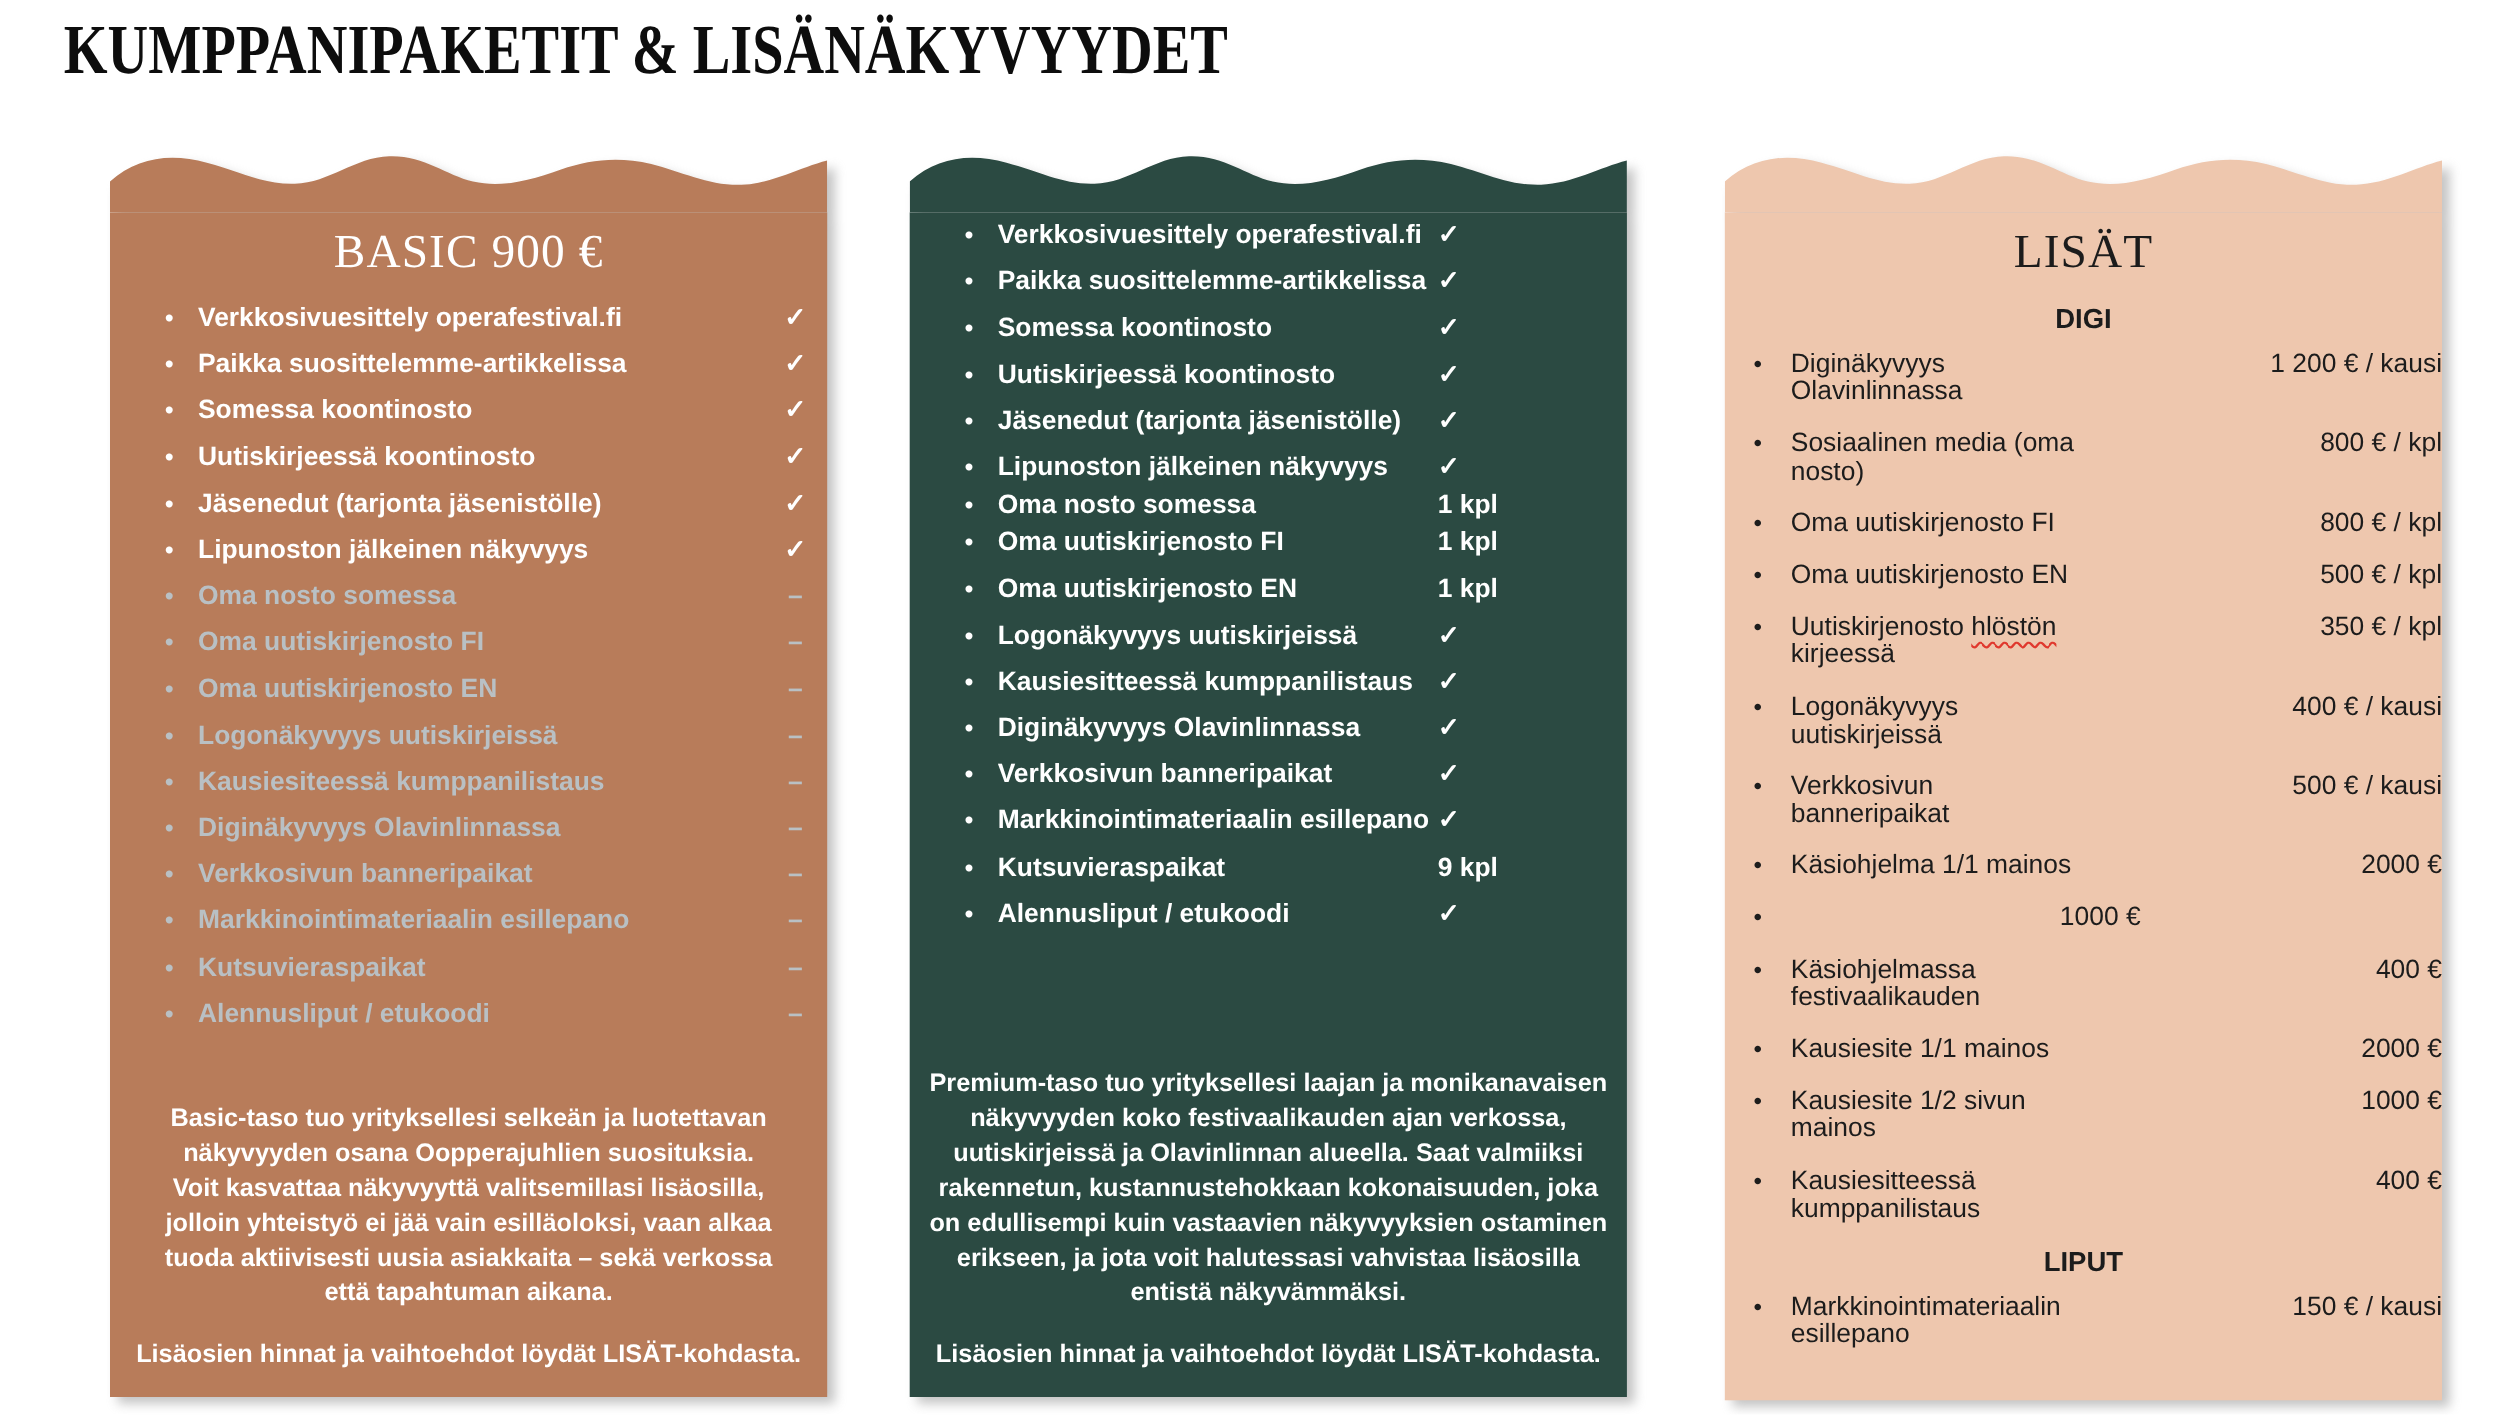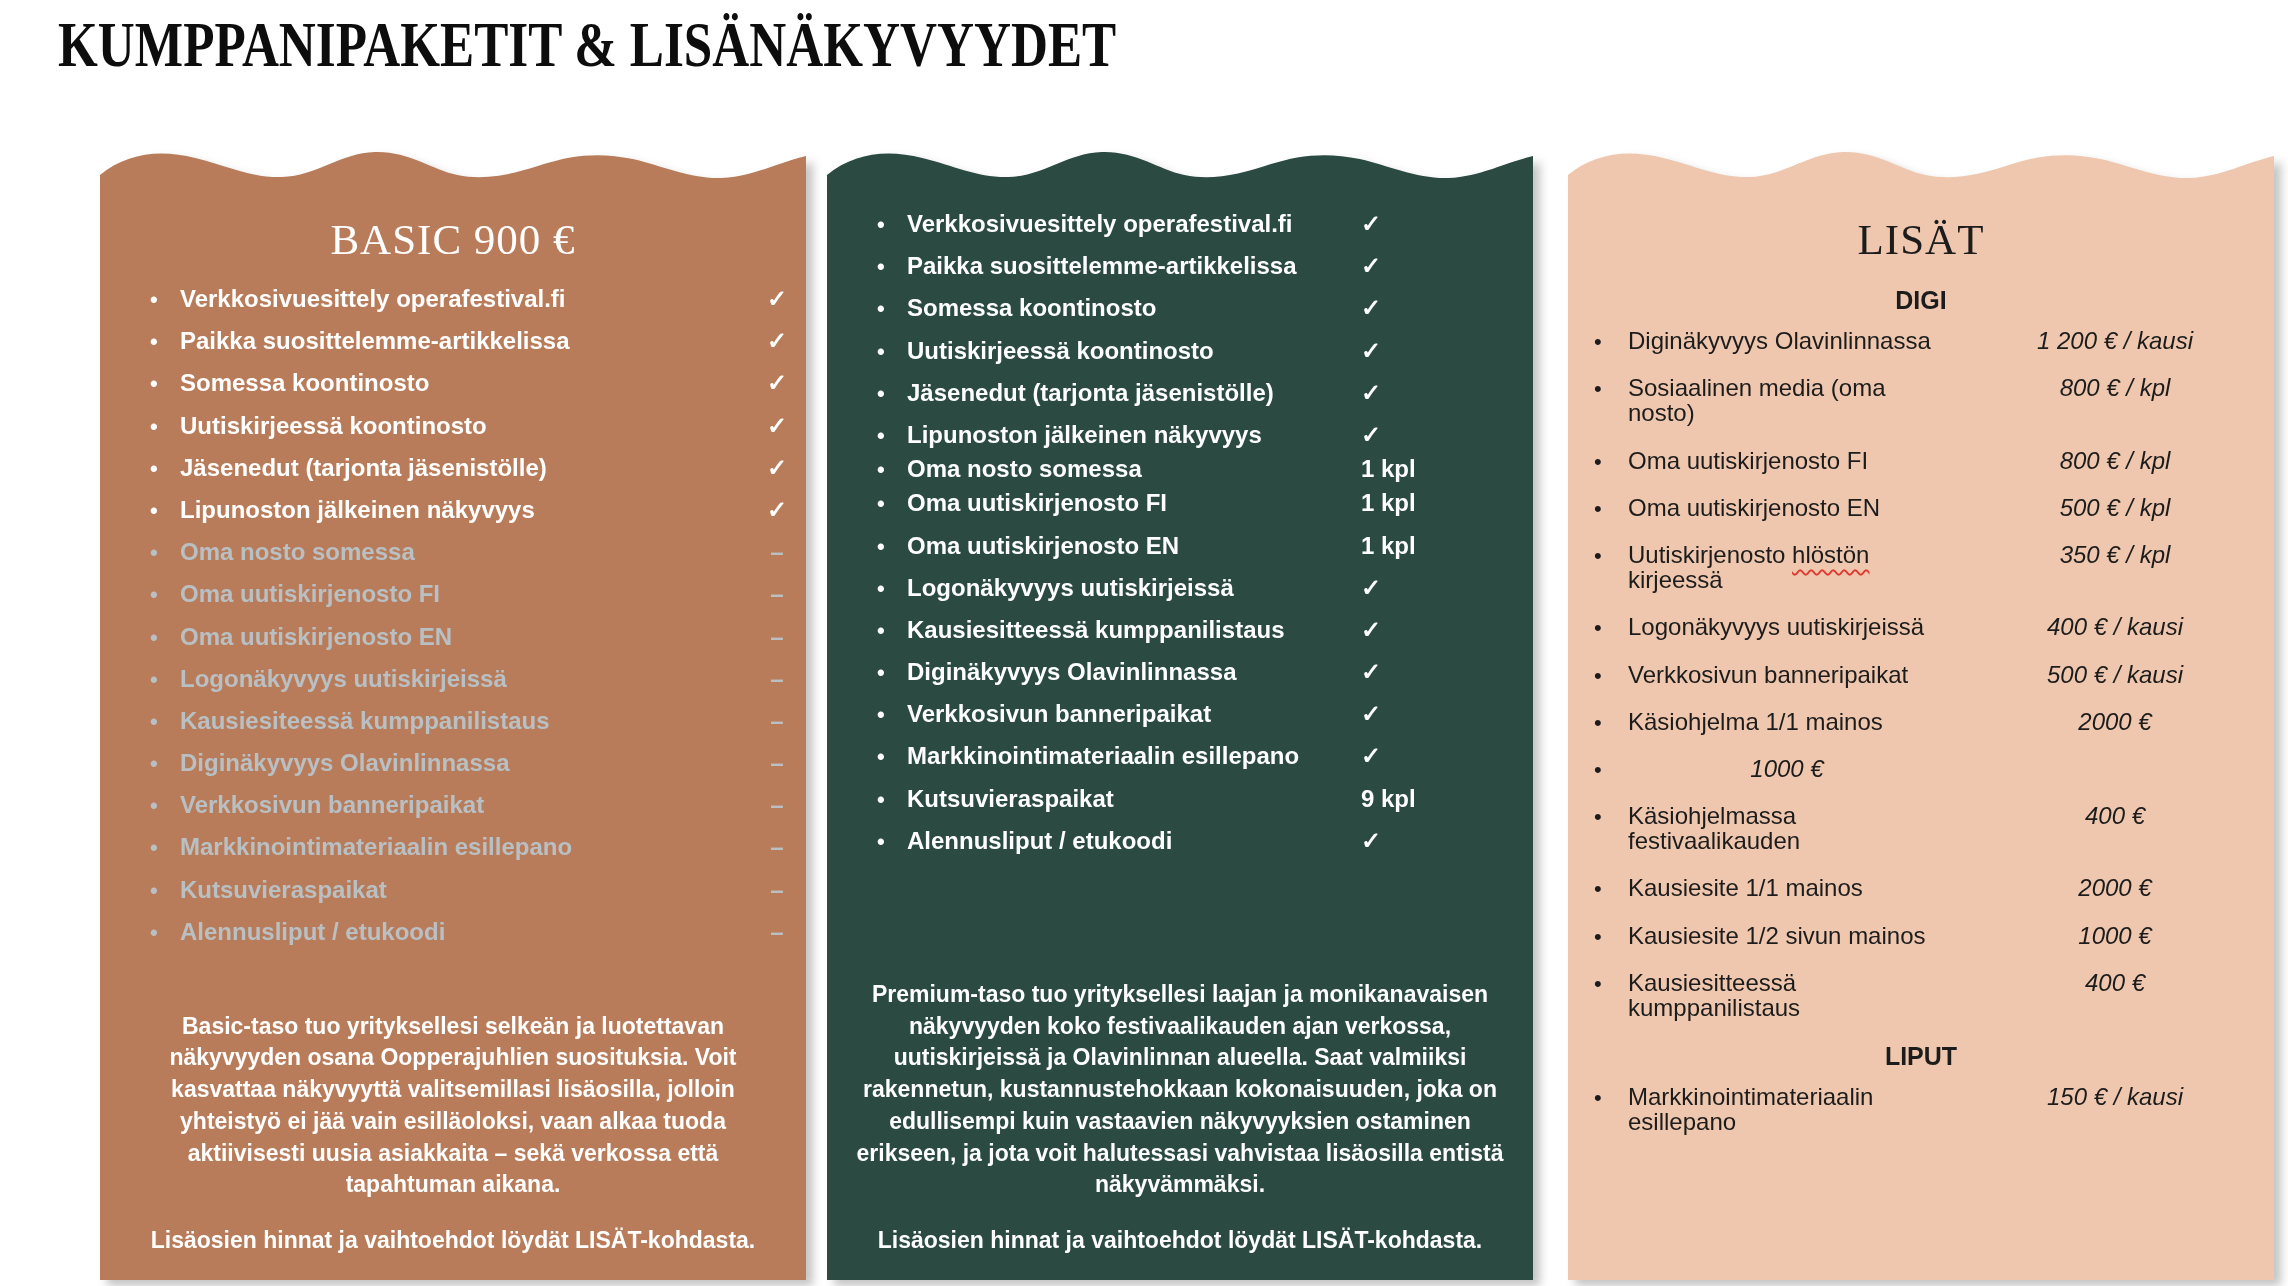--- a/index.html
+++ b/index.html
@@ -9,21 +9,21 @@
     font-family:"Liberation Sans",sans-serif;
   }
   .page-title{
     position:absolute;left:58px;top:8px;margin:0;
     font-family:"Liberation Serif",serif;font-weight:bold;
     font-size:64px;color:var(--title-text,#0d0d0d);
     transform:scaleX(.80);transform-origin:left center;
     white-space:nowrap;letter-spacing:0;
   }
   .card{
-    position:absolute;top:145px;width:706px;height:1135px;
+    position:absolute;top:135px;width:652px;height:1135px;
     display:flex;flex-direction:column;
     filter:drop-shadow(7px 6px 5px rgba(125,125,125,.45));
   }
   .card.basic{left:100px}
   .card.premium{left:827px}
   .card.lisat{left:1568px}
   .wave{display:block;width:100%;height:58px;flex:none}
   .card-body{
     flex:1;display:flex;flex-direction:column;
     background:var(--card-bg);color:var(--card-fg);
@@ -40,21 +40,21 @@
     padding:0 0 0 50px;margin-bottom:17px;
     font-size:24px;font-weight:700;line-height:1.05;
   }
   .lisat .row{padding-left:26px;margin-bottom:22px;font-weight:400}
   .row .bullet{flex:none;width:30px;font-size:22px}
   .lisat .row .bullet{width:34px}
   .row .label{flex:1;padding-right:6px}
   .row .val{flex:none}
   .basic .val{width:58px;text-align:center}
   .premium .val{width:172px;text-align:left}
-  .lisat .val{width:318px;text-align:center;font-style:italic}
+  .lisat .val{width:318px;text-align:right;}
   .row.muted{color:var(--muted-text,#b9c0c3)}
   .row.gap{margin-top:14px}
   .premium .list .row:nth-child(6),
   .premium .list .row:nth-child(7){margin-bottom:9px}
   .section-header{
     text-align:center;font-weight:700;font-size:25px;
     margin:0 0 13px 0;
   }
   .sections .section + .section .section-header{margin-top:0}
   .desc{

